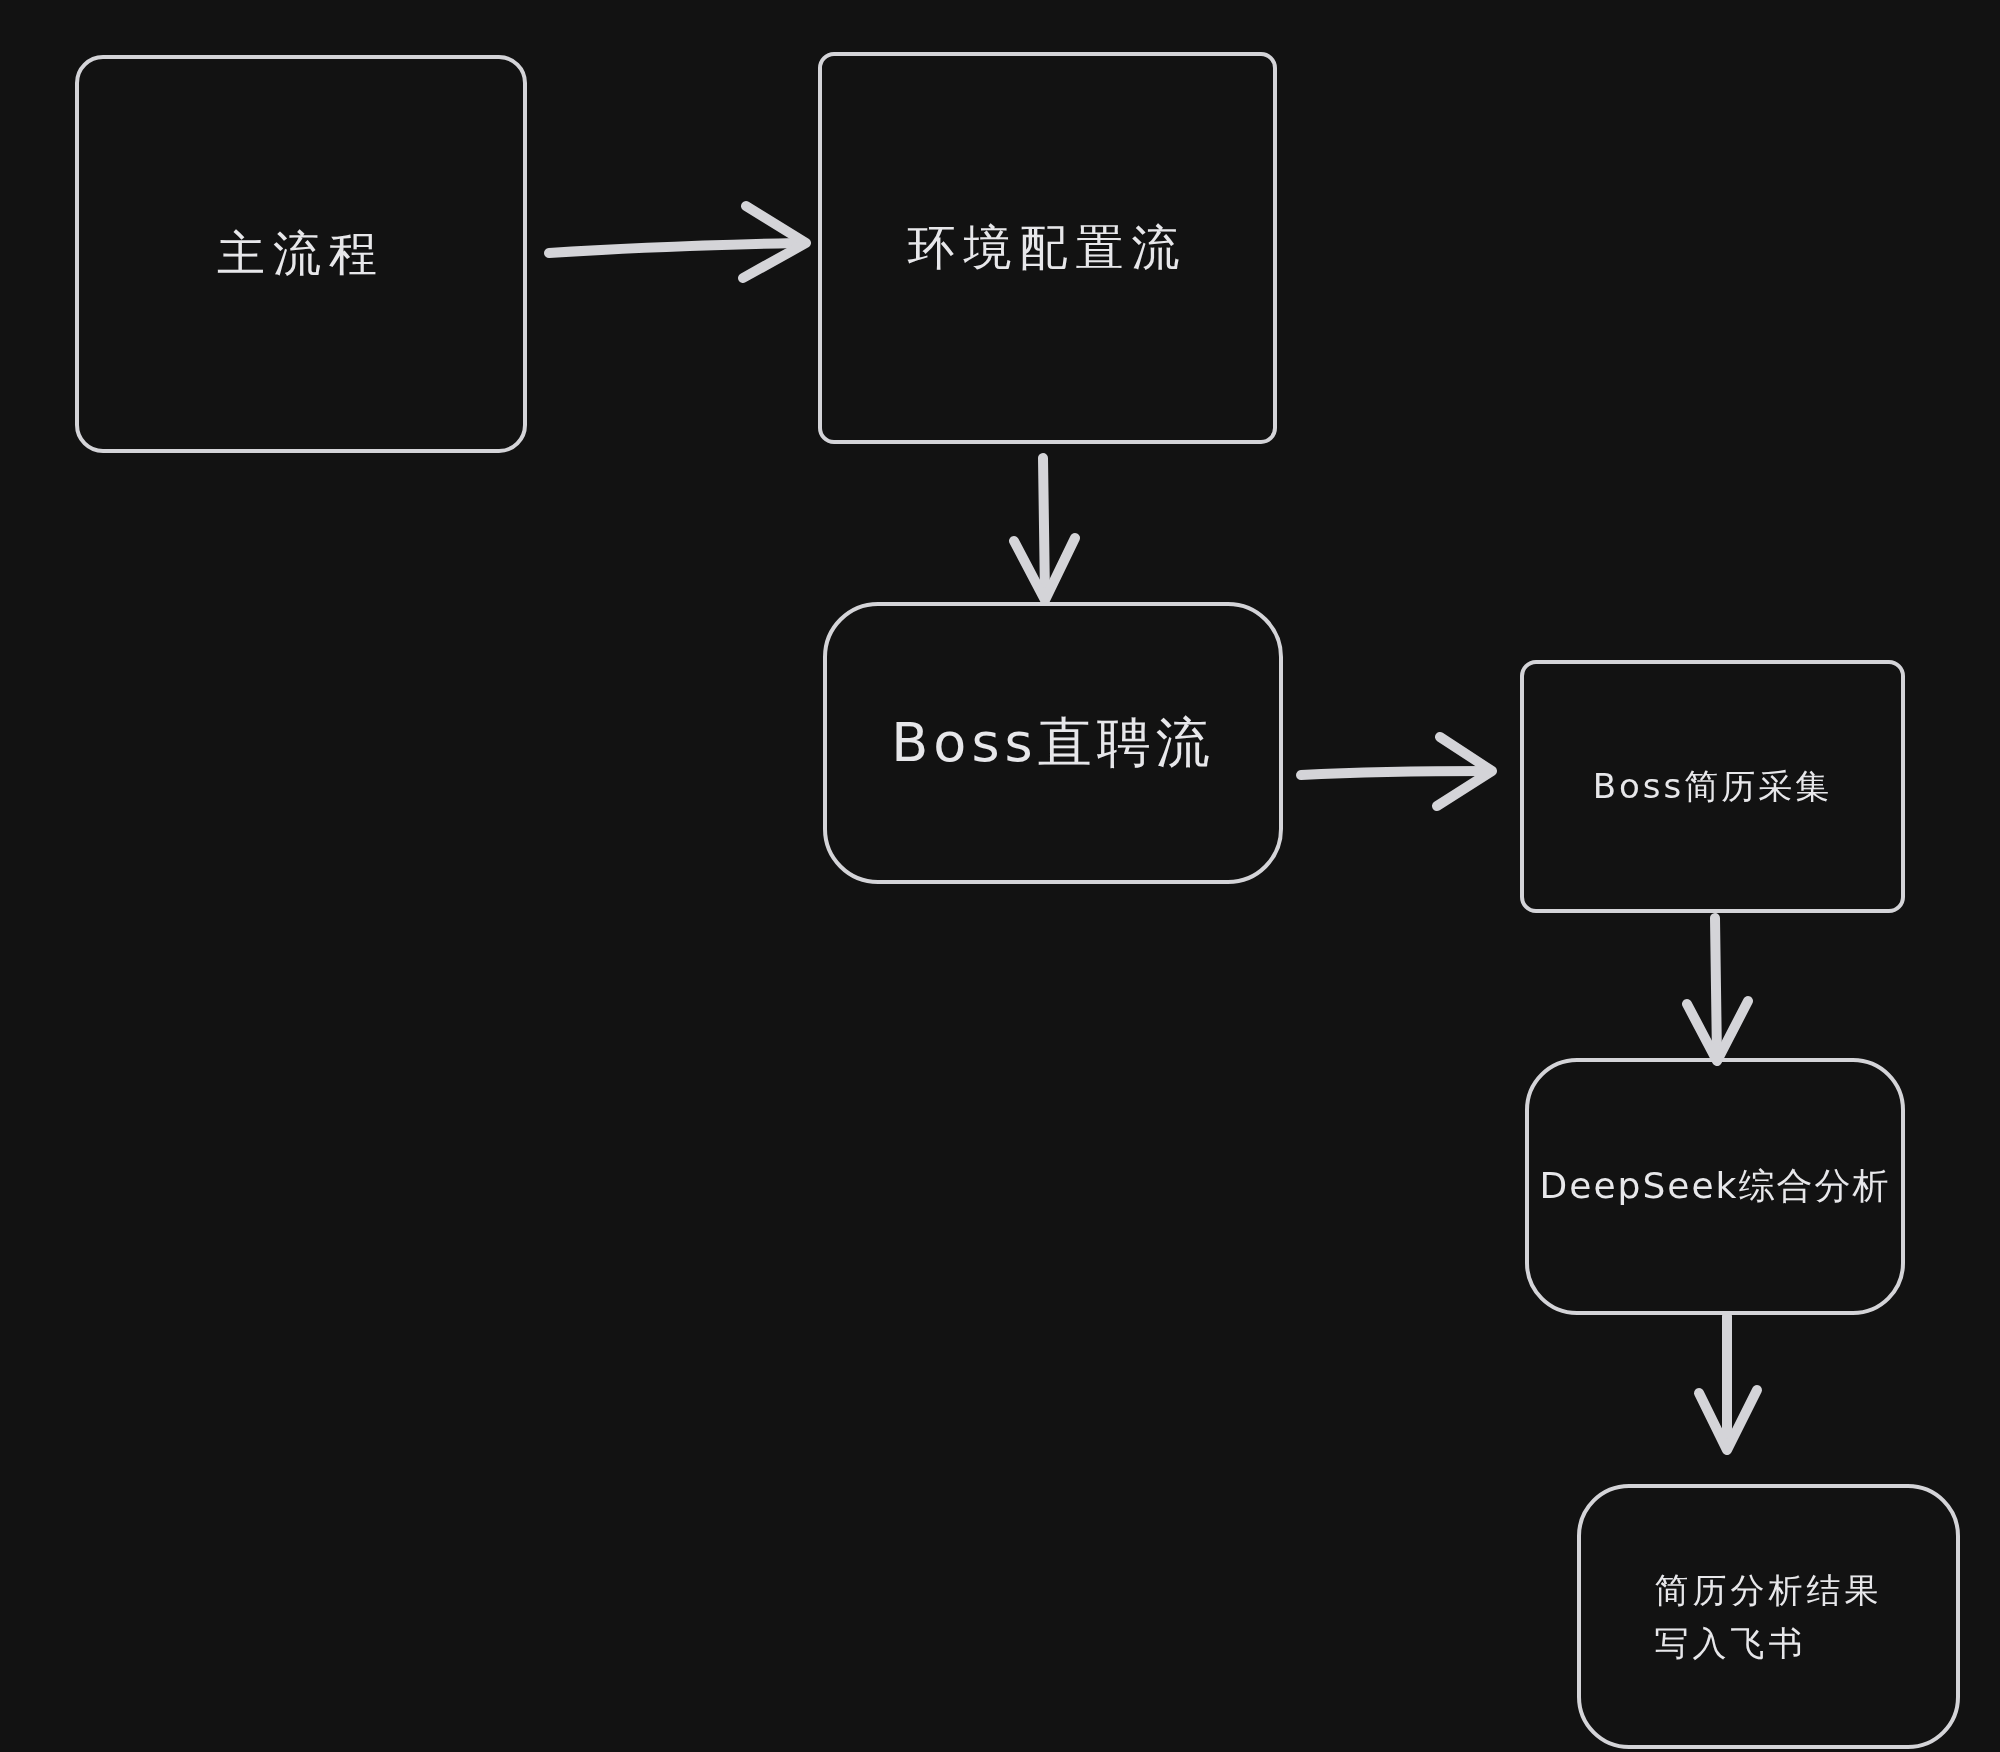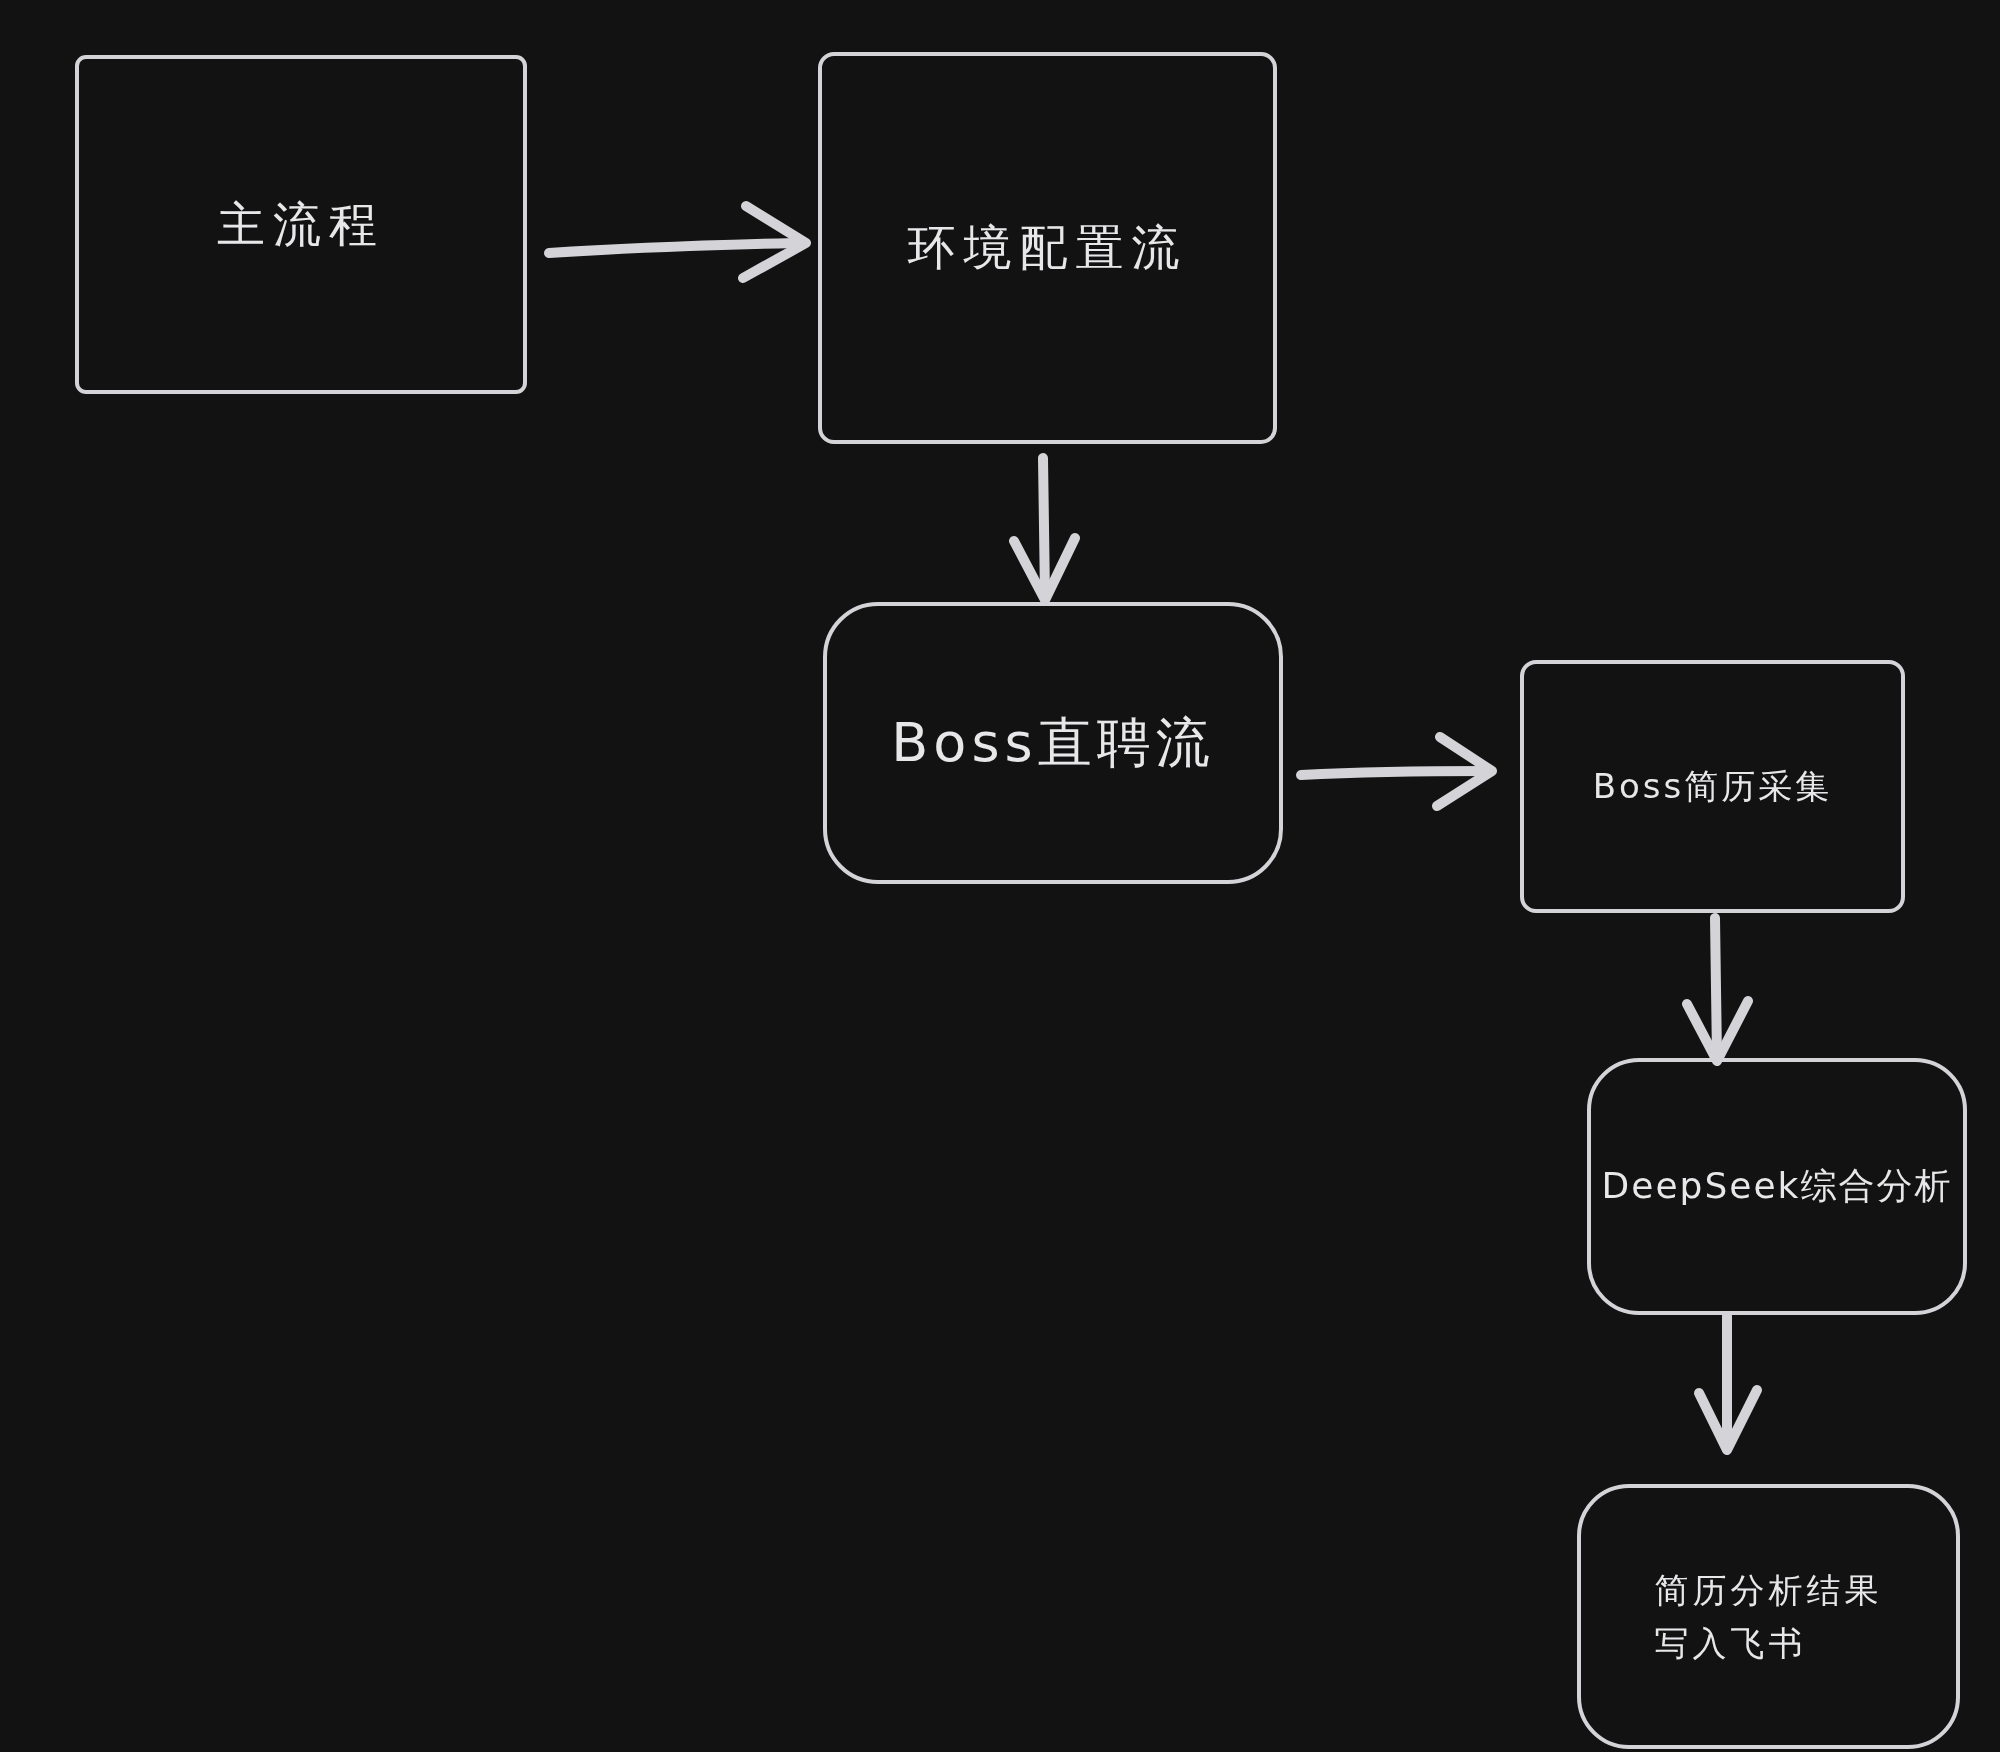--- a/index.html
+++ b/index.html
@@ -25,25 +25,25 @@
     justify-content: center;
     color: #e7e7ea;
     text-align: center;
     background: transparent;
   }
   .node .label {
     display: block;
     white-space: pre-line;
   }
   
-  #node-main      { left: 75px;   top: 55px;   width: 452px; height: 339px; border-radius: 11px; font-size: 48px; letter-spacing: 8px; }
+  #node-main      { left: 75px;   top: 55px;   width: 452px; height: 398px; border-radius: 28px; font-size: 48px; letter-spacing: 8px; }
   #node-env       { left: 818px;  top: 52px;   width: 459px; height: 392px; border-radius: 16px; font-size: 48px; letter-spacing: 8px; }
   #node-boss      { left: 823px;  top: 602px;  width: 460px; height: 282px; border-radius: 55px; font-size: 54px; letter-spacing: 5px; }
   #node-collect   { left: 1520px; top: 660px;  width: 385px; height: 253px; border-radius: 16px; font-size: 34px; letter-spacing: 3px; }
-  #node-deepseek  { left: 1587px; top: 1058px; width: 380px; height: 257px; border-radius: 52px; font-size: 36px; letter-spacing: 2px; }
+  #node-deepseek  { left: 1525px; top: 1058px; width: 380px; height: 257px; border-radius: 52px; font-size: 36px; letter-spacing: 2px; }
   #node-feishu    { left: 1542px; top: 1484px; width: 383px; height: 265px; border-radius: 52px; font-size: 34px; letter-spacing: 4px; margin-left: 35px; }
   #node-feishu .label { text-align: left; line-height: 1.55; }
 
   .arrows {
     position: absolute;
     left: 0;
     top: 0;
     width: 2000px;
     height: 1752px;
   }

